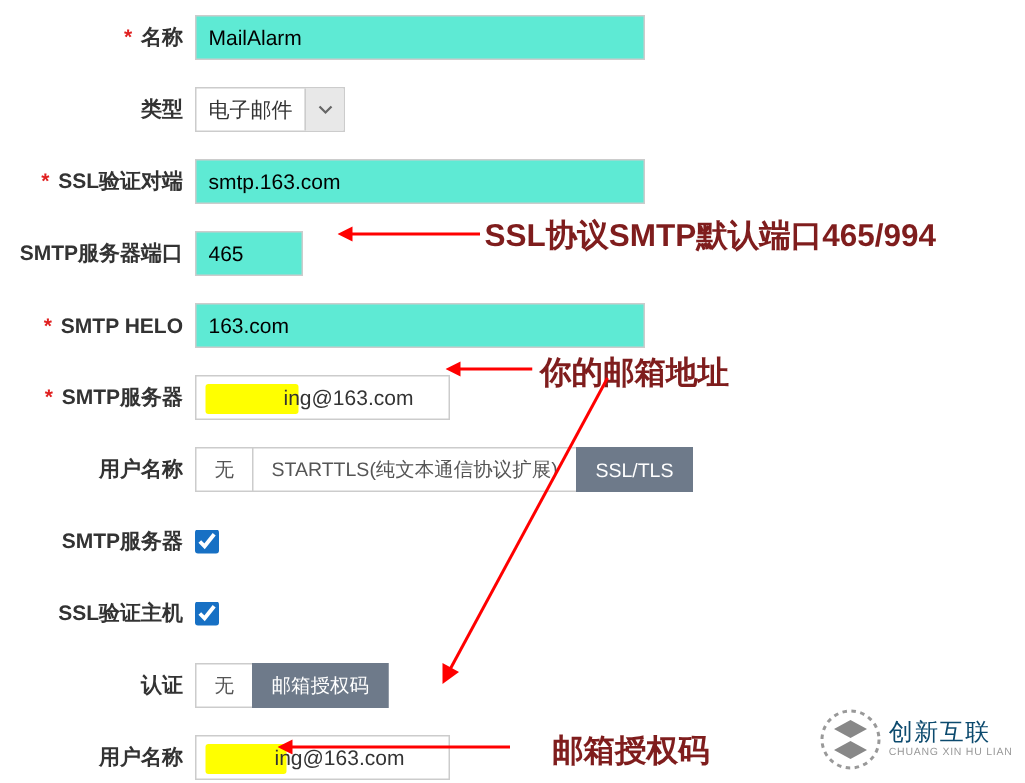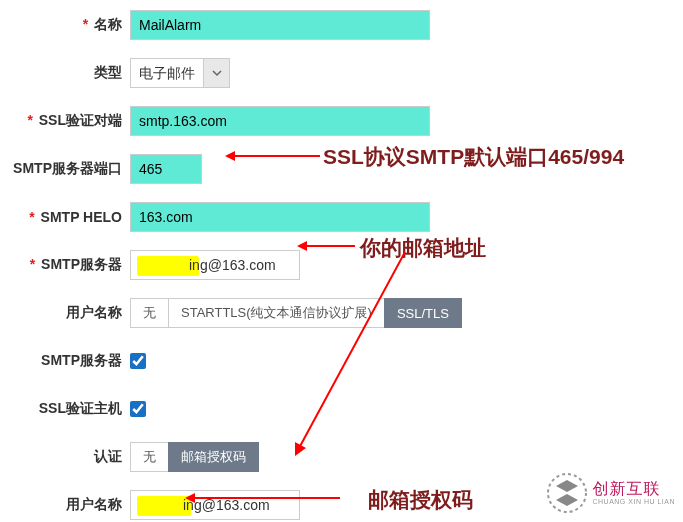--- a/index.html
+++ b/index.html
@@ -146,21 +146,21 @@
     .logo-icon {
       width: 42px;
       height: 42px;
       position: relative;
     }
     .logo-text {
       display: flex;
       flex-direction: column;
       line-height: 1.1;
     }
-    .logo-text .cn { font-size: 16px; color: #be185d; letter-spacing: 1px; }
+    .logo-text .cn { font-size: 16px; color: #0c4a6e; letter-spacing: 1px; }
     .logo-text .en { font-size: 7px; color: #999; letter-spacing: 0.5px; }
   </style>
 </head>
 <body>
 
 <div class="form-container">
 
   <div class="form-row">
     <div class="form-label">
       <span class="required">*</span>

